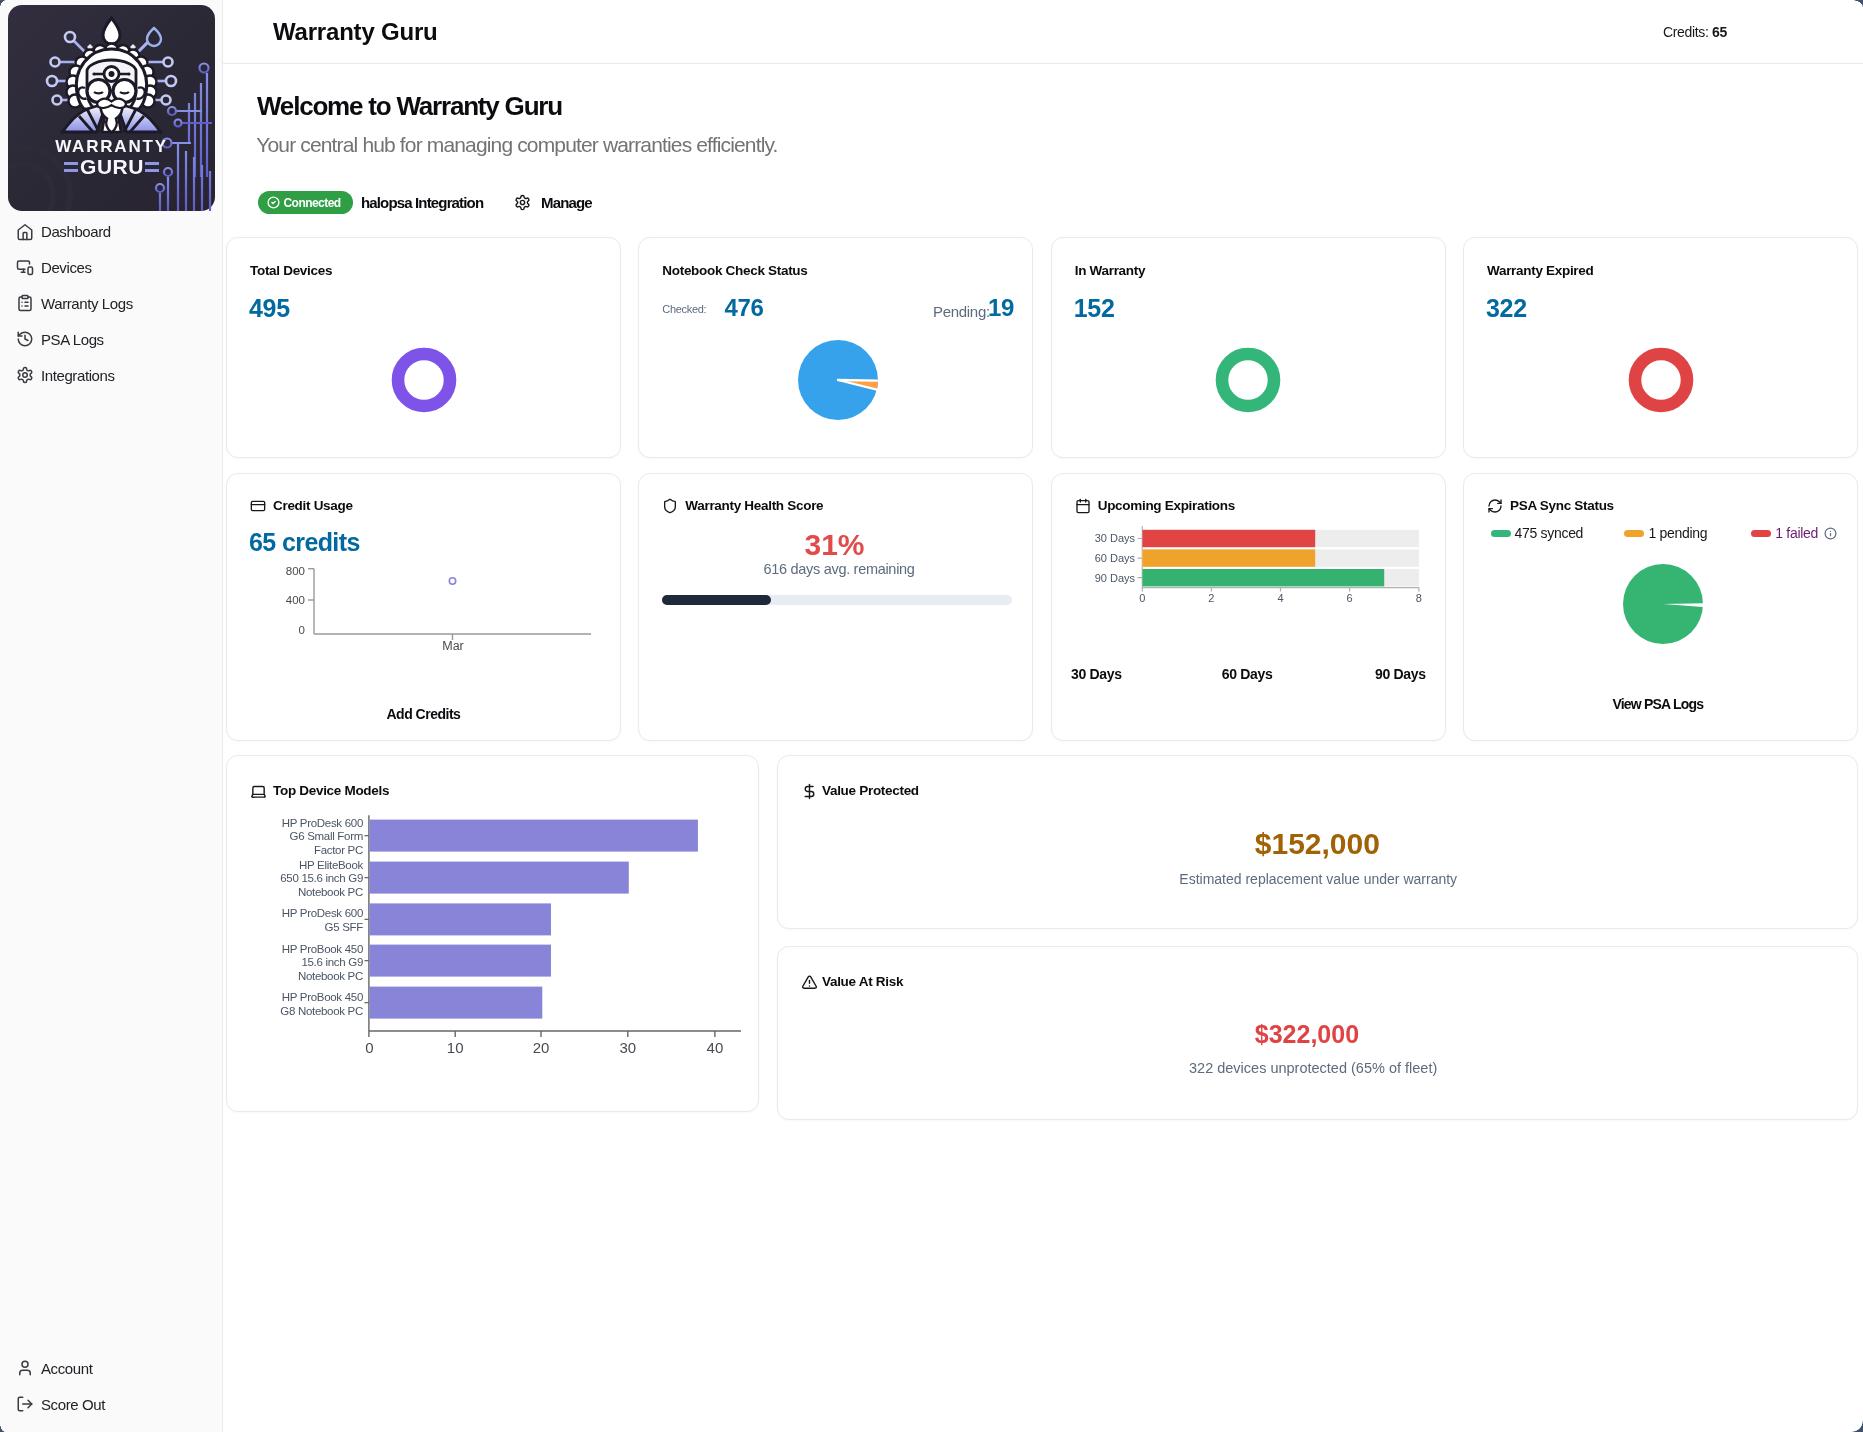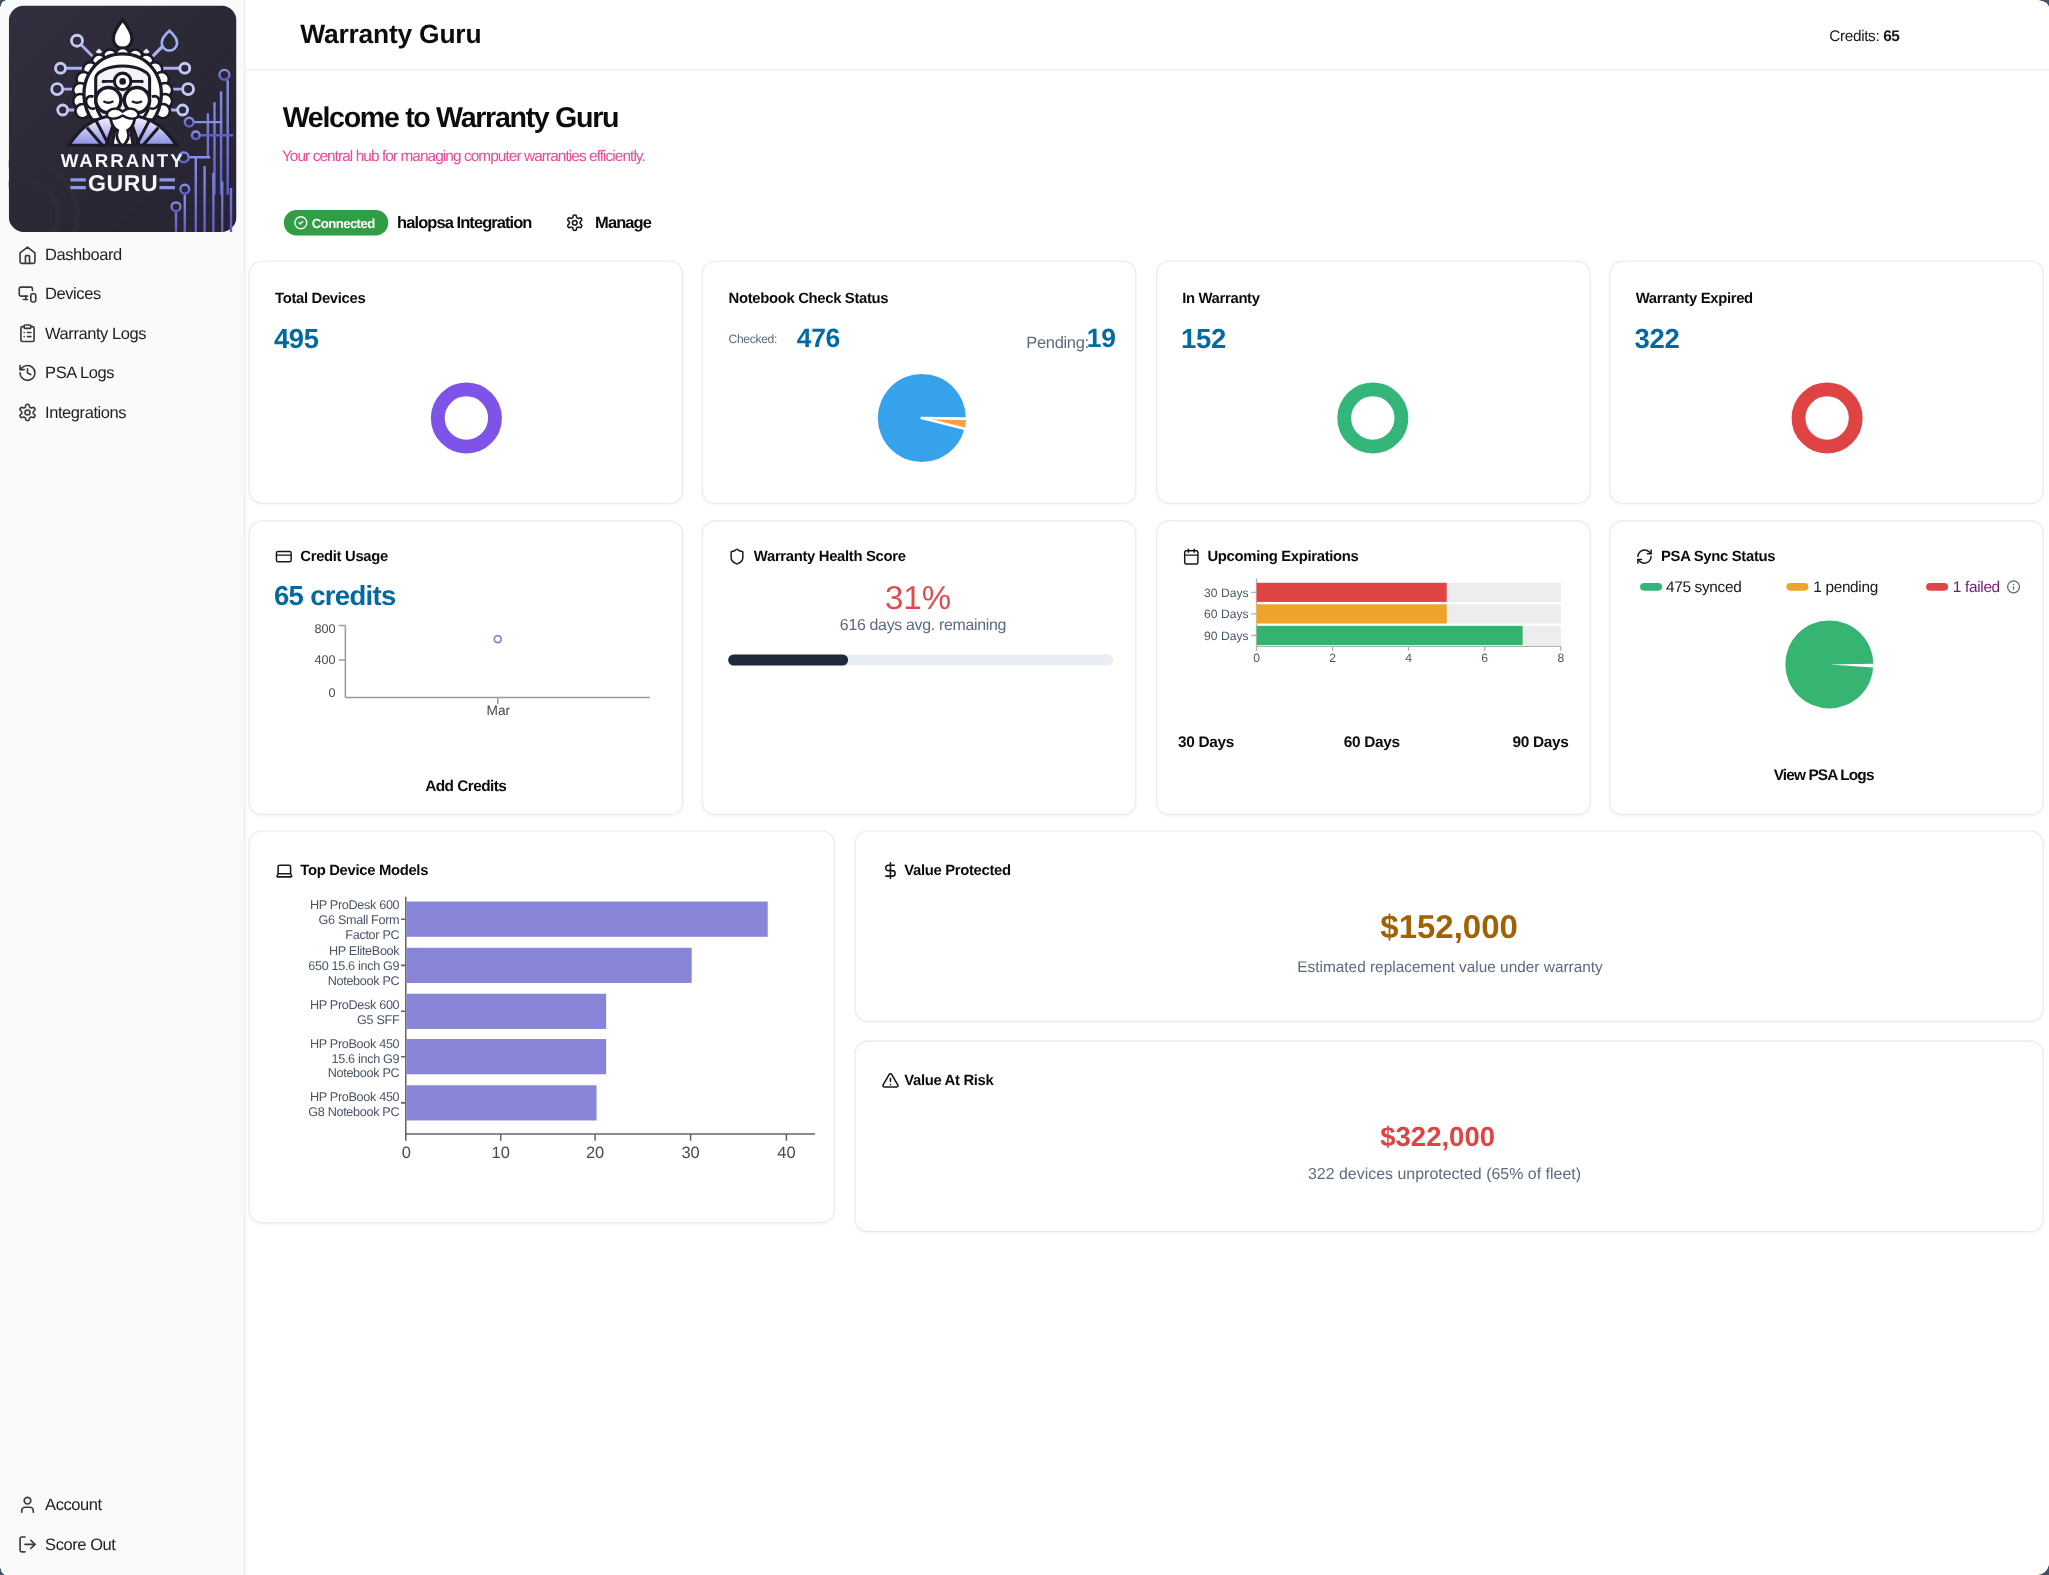--- a/index.html
+++ b/index.html
@@ -197,21 +197,21 @@
       <line x1="21" x2="9" y1="12" y2="12"></line>
     </svg>
 <span>Score Out</span>
   </div>
 
 <div class="a" style="left:223px;top:0;width:1640px;height:64px;background:#fff;border-bottom:1px solid #e9e9ee"></div>
 <div class="a" style="left:273px;top:20.4px;font-size:24px;font-weight:700;line-height:1;letter-spacing:-.2px">Warranty Guru</div>
 <div class="a" style="left:1663px;top:25.2px;font-size:14px;letter-spacing:-.35px;line-height:1;color:#17181c">Credits: <b>65</b></div>
 
 <div class="a" style="left:257px;top:93.3px;font-size:26px;font-weight:700;letter-spacing:-1.2px;line-height:1">Welcome to Warranty Guru</div>
-<div class="a" style="left:256.3px;top:133.5px;font-size:14px;letter-spacing:-.85px;line-height:1;color:#ec4899">Your central hub for managing computer warranties efficiently.</div>
+<div class="a" style="left:256.3px;top:133.5px;font-size:21px;letter-spacing:-.85px;line-height:1;color:#737373">Your central hub for managing computer warranties efficiently.</div>
 <div class="a" style="left:257.5px;top:191px;width:95.5px;height:23px;background:#2f9e44;border-radius:11.5px">
 <svg class="ic" width="13" height="13" viewBox="0 0 24 24" style="position:absolute;left:9px;top:5px;color:#fff;stroke-width:2.4">
       <circle cx="12" cy="12" r="10"></circle>
       <path d="m9 12 2 2 4-4"></path>
     </svg>
 <span style="position:absolute;left:26px;top:6.2px;font-size:12px;font-weight:700;letter-spacing:-.55px;color:#fff;line-height:1">Connected</span>
 </div>
 <div class="a" style="left:361px;top:195.3px;font-size:15px;font-weight:700;letter-spacing:-.85px;line-height:1">halopsa Integration</div>
 <svg class="ic" width="17" height="17" viewBox="0 0 24 24" style="position:absolute;left:514px;top:194px;color:#17181c">
     <path d="M12.22 2h-.44a2 2 0 0 0-2 2v.18a2 2 0 0 1-1 1.73l-.43.25a2 2 0 0 1-2 0l-.15-.08a2 2 0 0 0-2.73.73l-.22.38a2 2 0 0 0 .73 2.73l.15.1a2 2 0 0 1 1 1.72v.51a2 2 0 0 1-1 1.74l-.15.09a2 2 0 0 0-.73 2.73l.22.38a2 2 0 0 0 2.73.73l.15-.08a2 2 0 0 1 2 0l.43.25a2 2 0 0 1 1 1.73V20a2 2 0 0 0 2 2h.44a2 2 0 0 0 2-2v-.18a2 2 0 0 1 1-1.73l.43-.25a2 2 0 0 1 2 0l.15.08a2 2 0 0 0 2.73-.73l.22-.39a2 2 0 0 0-.73-2.73l-.15-.08a2 2 0 0 1-1-1.74v-.5a2 2 0 0 1 1-1.74l.15-.09a2 2 0 0 0 .73-2.73l-.22-.38a2 2 0 0 0-2.73-.73l-.15.08a2 2 0 0 1-2 0l-.43-.25a2 2 0 0 1-1-1.73V4a2 2 0 0 0-2-2z"></path>
@@ -277,21 +277,21 @@
 <text x="183" y="90" font-size="12.5" fill="#4a4a4a" text-anchor="middle">Mar</text>
 <circle cx="182.5" cy="21" r="3.2" fill="#fff" stroke="#8884d8" stroke-width="1.6"></circle>
 </svg>
 <div class="a" style="left:386.5px;top:706.6px;font-size:14px;font-weight:700;letter-spacing:-.5px;line-height:1">Add Credits</div>
 
 <div class="card" style="left:638.3px;top:473px;width:395px;height:268px"></div>
 <svg class="ic" width="16" height="16" viewBox="0 0 24 24" style="position:absolute;left:662.3px;top:497.5px;color:#17181c">
     <path d="M20 13c0 5-3.5 7.5-7.66 8.95a1 1 0 0 1-.67-.01C7.5 20.5 4 18 4 13V6a1 1 0 0 1 1-1c2 0 4.5-1.2 6.24-2.72a1.17 1.17 0 0 1 1.52 0C14.51 3.81 17 5 19 5a1 1 0 0 1 1 1z"></path>
   </svg>
 <div class="ct" style="left:685.3px;top:498.5px">Warranty Health Score</div>
-<div class="a" style="left:804.5px;top:529.5px;font-size:30px;font-weight:400;line-height:1;color:#e14b4b">31%</div>
+<div class="a" style="left:804.5px;top:529.5px;font-size:30px;font-weight:700;line-height:1;color:#e14b4b">31%</div>
 <div class="a gray" style="left:763.5px;top:562.2px;font-size:14.5px;letter-spacing:-.3px;line-height:1">616 days avg. remaining</div>
 <div class="a" style="left:662.3px;top:595.4px;width:349.4px;height:9.6px;border-radius:5px;background:#e8ecf3"></div>
 <div class="a" style="left:662.3px;top:595.4px;width:108.3px;height:9.6px;border-radius:5px;background:#1e2939"></div>
 
 <div class="card" style="left:1050.7px;top:473px;width:395px;height:268px"></div>
 <svg class="ic" width="16" height="16" viewBox="0 0 24 24" style="position:absolute;left:1074.7px;top:497.5px;color:#17181c">
     <rect width="18" height="18" x="3" y="4" rx="2"></rect>
     <line x1="16" x2="16" y1="2" y2="6"></line>
     <line x1="8" x2="8" y1="2" y2="6"></line>
     <line x1="3" x2="21" y1="10" y2="10"></line>

